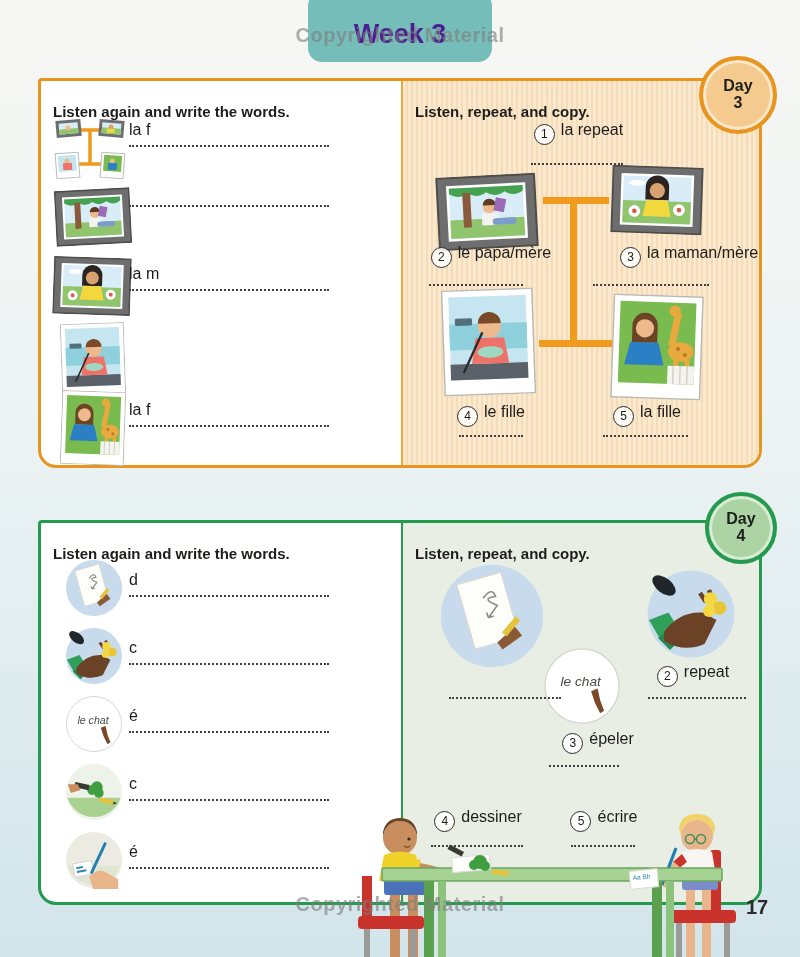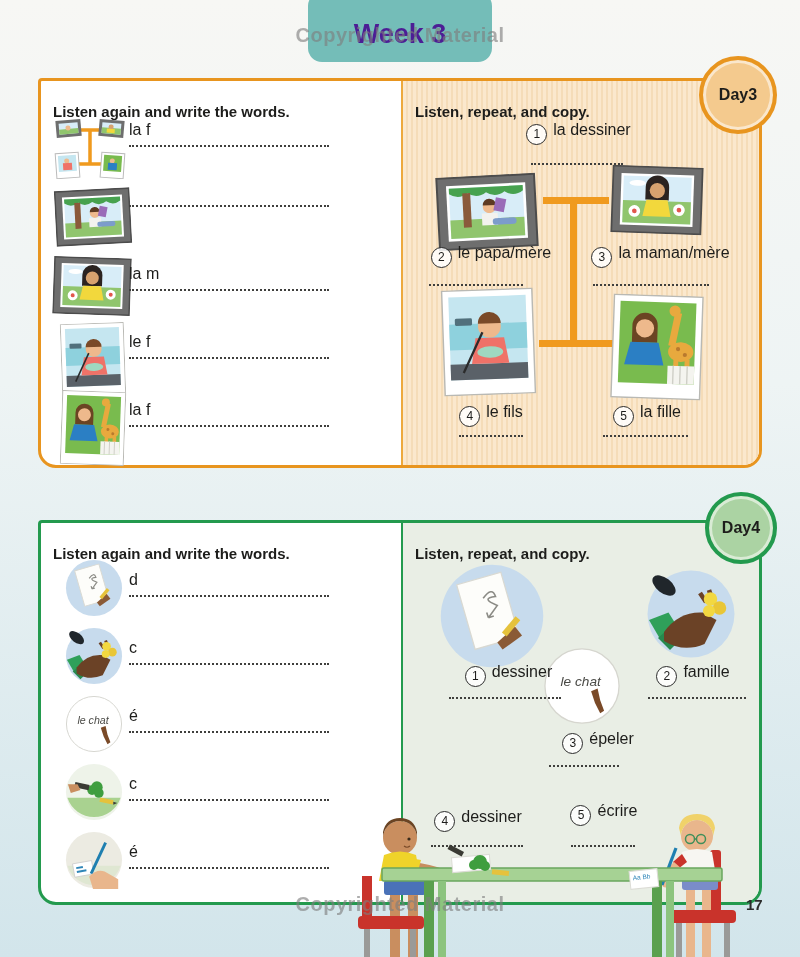--- a/index.html
+++ b/index.html
@@ -9,35 +9,35 @@
 
   
   .week-tab{position:absolute;left:308px;top:-8px;width:184px;height:70px;background:#74bdb8;
     border-radius:14px;display:flex;align-items:flex-end;justify-content:center;padding-bottom:12px;box-sizing:border-box;z-index:10;}
   .week-tab span{font-size:27px;font-weight:600;color:#4c1d95;}
 
   .watermark{position:absolute;left:0;width:100%;text-align:center;font-weight:bold;font-size:20px;
     color:#7e7e7e;opacity:.62;letter-spacing:.5px;z-index:40;pointer-events:none;}
   .wm-top{top:24px;}
   .wm-bottom{top:893px;}
-  .page-number{position:absolute;left:746px;top:896px;font-size:15px;font-weight:bold;color:#2b2b2b;z-index:45;}
+  .page-number{position:absolute;left:746px;top:896px;font-size:20px;font-weight:bold;color:#2b2b2b;z-index:45;}
 
   
   .panel{position:absolute;left:38px;width:724px;background:#fff;border-radius:4px 4px 18px 18px;box-sizing:border-box;}
   .p3{top:78px;height:390px;border:3px solid #e8951f;}
   .p4{top:520px;height:385px;border:3px solid #239a4e;}
   .panel-left{position:absolute;left:0;top:0;width:360px;height:100%;}
   .panel-right{position:absolute;left:360px;top:0;right:0;bottom:0;border-radius:0 0 15px 0;}
   .p3 .panel-right{background:repeating-linear-gradient(90deg,#fbe8cd 0 3px,#f5dcb8 3px 5px);border-left:2px solid #eda93c;}
   .p4 .panel-right{background:#e9eee5;border-left:2px solid #239a4e;}
 
   .heading{position:absolute;left:12px;top:10px;font-size:15px;font-weight:600;white-space:nowrap;}
 
   
-  .badge{position:absolute;border-radius:50%;display:flex;align-items:center;justify-content:center;
+  .badge{position:absolute;border-radius:50%;display:flex;flex-direction:column;align-items:center;justify-content:center;
     line-height:1.05;font-weight:600;font-size:16px;z-index:30;box-shadow:inset 0 0 0 3px rgba(255,255,255,.55);}
   .b3{left:699px;top:56px;width:70px;height:70px;background:#f4ca8e;border:4px solid #e8951f;}
   .b4{left:705px;top:492px;width:64px;height:64px;background:#abd3a3;border:4px solid #239a4e;}
 
   
   .wrow{position:absolute;left:88px;width:212px;}
   .wrow .wl{font-size:16px;font-weight:500;display:block;}
   .dot{border-bottom:2.5px dotted #3f3f3d;height:2px;}
   .wrow .dot{margin-top:4px;width:200px;}
   .d3r1{top:40px}.d3r2{top:118px}.d3r3{top:184px}.d3r4{top:252px}.d3r5{top:320px}
@@ -61,42 +61,42 @@
   .d3i1{left:88px;top:40px;width:175px;}
   .d3d1{left:128px;top:80px;width:92px;}
   .ph-papa{left:26px;top:94px;transform:rotate(-3deg);}
   .ph-maman{left:201px;top:85px;transform:rotate(2deg);}
   .conn{position:absolute;background:#f09a1e;}
   .ch1{left:140px;top:116px;width:66px;height:7px;}
   .cv{left:167px;top:116px;width:7px;height:150px;}
   .ch2{left:136px;top:259px;width:74px;height:7px;}
   .d3i2{left:18px;top:163px;width:140px;}
   .d3d2{left:26px;top:201px;width:94px;}
-  .d3i3{left:185px;top:163px;width:145px;}
+  .d3i3{left:185px;top:163px;width:132px;padding-left:32px;}
   .d3d3{left:190px;top:201px;width:116px;}
   .ph-fils{left:33px;top:208px;transform:rotate(-2deg);}
   .ph-fille{left:202px;top:214px;transform:rotate(2deg);}
   .d3i4{left:28px;top:322px;width:120px;}
   .d3d4{left:56px;top:352px;width:64px;}
   .d3i5{left:195px;top:322px;width:98px;}
   .d3d5{left:200px;top:352px;width:85px;}
 
   
   .ic-dess{left:36px;top:40px;}
   .ic-comp{left:243px;top:46px;}
   .ic-bubble{left:140px;top:124px;}
   .d4i1{left:28px;top:140px;width:155px;}
   .d4d1{left:46px;top:172px;width:112px;}
   .d4i2{left:214px;top:140px;width:152px;}
   .d4d2{left:245px;top:172px;width:98px;}
   .d4i3{left:120px;top:207px;width:150px;}
   .d4d3{left:146px;top:240px;width:70px;}
   .d4i4{left:0px;top:285px;width:150px;}
   .d4d4{left:28px;top:320px;width:92px;}
-  .d4i5{left:128px;top:279px;width:146px;text-align:center;}
+  .d4i5{left:128px;top:285px;width:146px;text-align:center;}
   .d4d5{left:168px;top:320px;width:64px;}
 
   .kids{position:absolute;left:352px;top:796px;width:400px;height:161px;z-index:20;line-height:0;}
 </style>
 </head>
 <body>
 
 <div class="page">
 
   <div class="week-tab">
@@ -192,24 +192,20 @@
           <rect x="5" y="24" width="54" height="18" fill="#8ed1dd"></rect>
           <rect x="5" y="52" width="54" height="11" fill="#5a6168"></rect>
           <rect x="9" y="20" width="12" height="5" rx="1" fill="#51707c"></rect>
           <circle cx="33" cy="26" r="8" fill="#eeb98c"></circle>
           <path d="M25,24 a8 8 0 0 1 16 0 z" fill="#7a4a28"></path>
           <path d="M23,34 h20 l3,18 h-26 z" fill="#ef7268"></path>
           <ellipse cx="33" cy="44" rx="9" ry="4" fill="#9fd8c0"></ellipse>
           <line x1="14" y1="58" x2="28" y2="30" stroke="#2b2b2b" stroke-width="1.6"></line>
         </svg>
       </span>
-      <div class="wrow d3r4">
-        <span class="wl">le f</span>
-        <div class="dot"></div>
-      </div>
 
       <span class="ico i35">
         <svg width="64" height="74" viewBox="0 0 64 74">
           <rect x="0.5" y="0.5" width="63" height="73" fill="#fff" stroke="#b9b9b4"></rect>
           <rect x="5" y="5" width="54" height="58" fill="#79bb4e"></rect>
           <g fill="#e8a93e">
               <rect x="42" y="12" width="5" height="24" transform="rotate(10 44 24)"></rect>
               <circle cx="44" cy="11" r="4"></circle>
               <ellipse cx="49" cy="40" rx="9" ry="7"></ellipse>
               <rect x="44" y="45" width="3.5" height="12"></rect>
@@ -233,21 +229,21 @@
     </div>
 
     <div class="panel-right">
       <h2 class="heading">Listen, repeat, and copy.</h2>
 
       <div class="conn ch1"></div>
       <div class="conn cv"></div>
       <div class="conn ch2"></div>
 
       <div class="nlabel d3i1">
-        <span class="nc">1</span><span>la dessiner</span>
+        <span class="nc">1</span><span>la repeat</span>
       </div>
       <div class="dot adot d3d1"></div>
 
       <span class="ico ph-papa">
         <svg width="116" height="74" viewBox="0 0 76 56">
           <rect x="1" y="1" width="74" height="54" fill="#6e6e6e" stroke="#4c4c4c" stroke-width="1.5"></rect>
           <rect x="8" y="7" width="60" height="42" fill="#fff"></rect>
           <rect x="10" y="9" width="56" height="38" fill="#d8edf8"></rect>
           <rect x="10" y="33" width="56" height="14" fill="#90c56d"></rect>
           <path d="M10,9 h56 v4 q-7,5 -14,0 q-7,5 -14,0 q-7,5 -14,0 q-7,5 -14,0 z" fill="#47a24f"></path>
@@ -318,21 +314,21 @@
             </g>
           <rect x="40" y="50" width="19" height="13" fill="#f4f4ef"></rect>
           <path d="M44,50 v13 M49,50 v13 M54,50 v13" stroke="#cfcfc7"></path>
           <path d="M14,22 a9 9 0 0 1 18 0 v12 h-18 z" fill="#6b4423"></path>
           <circle cx="23" cy="24" r="6.5" fill="#eeb98c"></circle>
           <path d="M13,34 h20 l4,16 h-28 z" fill="#2b7fc4"></path>
         </svg>
       </span>
 
       <div class="nlabel d3i4">
-        <span class="nc">4</span><span>le fils</span>
+        <span class="nc">4</span><span>le fille</span>
       </div>
       <div class="dot adot d3d4"></div>
       <div class="nlabel d3i5">
         <span class="nc">5</span><span>la fille</span>
       </div>
       <div class="dot adot d3d5"></div>
     </div>
   </section>
   <div class="badge b3">
     <span>Day</span>
@@ -456,26 +452,23 @@
         </svg>
       </span>
       <span class="ico ic-bubble">
         <svg width="78" height="78" viewBox="0 0 60 60">
           <circle cx="30" cy="30" r="28.5" fill="#fff" stroke="#d6d6cf"></circle>
           <text x="29" y="30" text-anchor="middle" font-size="10.5" font-style="italic" fill="#4a4a46">le chat</text>
           <path d="M37,34 l3,9 4,8 3,-2 -3,-8 -2,-9 z" fill="#7a4a28"></path>
         </svg>
       </span>
 
-      <div class="nlabel d4i1">
-        <span class="nc">1</span><span>dessiner</span>
-      </div>
       <div class="dot adot d4d1"></div>
       <div class="nlabel d4i2">
-        <span class="nc">2</span><span>famille</span>
+        <span class="nc">2</span><span>repeat</span>
       </div>
       <div class="dot adot d4d2"></div>
       <div class="nlabel d4i3">
         <span class="nc">3</span><span>épeler</span>
       </div>
       <div class="dot adot d4d3"></div>
       <div class="nlabel d4i4">
         <span class="nc">4</span><span>dessiner</span>
       </div>
       <div class="dot adot d4d4"></div>

